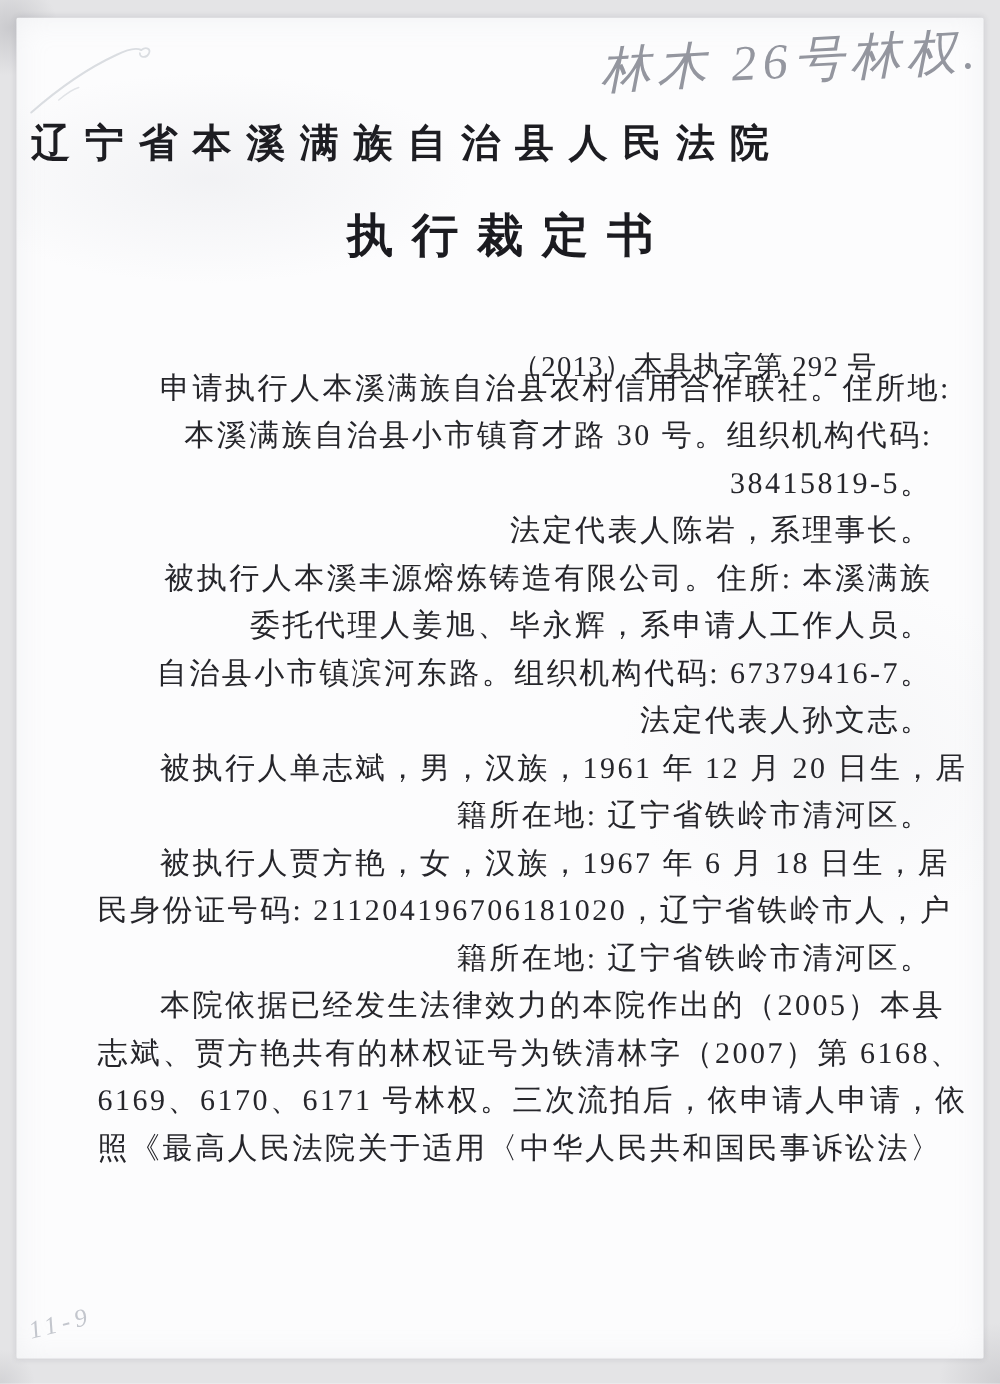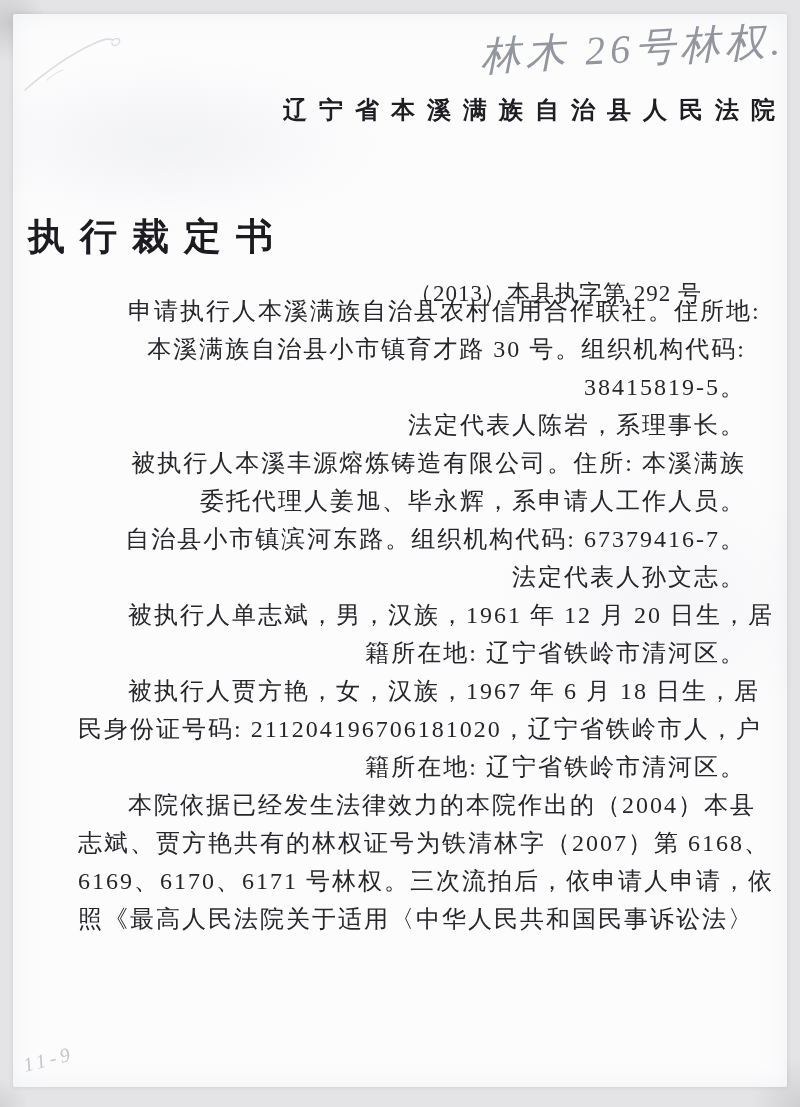--- a/index.html
+++ b/index.html
@@ -60,39 +60,39 @@
     position: absolute;
     left: 4px; top: 14px;
     opacity: .7;
   }
 
   
   .court-name {
     position: absolute;
     left: 0; top: 80px;
     width: 100%;
-    text-align: right;
-    font-size: 24px;
+    text-align: left;
+    font-size: 31px;
     font-weight: 600;
     letter-spacing: 12px;
     text-indent: 12px; 
     color: #1d1d22;
     white-space: nowrap;
   }
   .doc-title {
     position: absolute;
     left: 0; top: 150px;
     width: 100%;
+    text-align: center;
     font-size: 37px;
     font-weight: 600;
     letter-spacing: 15px;
     text-indent: 15px;
     color: #1b1b20;
     white-space: nowrap;
-    margin-top: 48px;
   }
   .case-number {
     position: absolute;
     left: 396px; top: 234px;
     font-size: 23px;
     letter-spacing: 1px;
     color: #26262b;
     white-space: nowrap;
     margin-top: 30px;
   }
@@ -139,21 +139,21 @@
     <div class="line indent">法定代表人陈岩，系理事长。</div>
     <div class="line indent">被执行人本溪丰源熔炼铸造有限公司。住所: 本溪满族</div>
     <div class="line indent">委托代理人姜旭、毕永辉，系申请人工作人员。</div>
     <div class="line">自治县小市镇滨河东路。组织机构代码: 67379416-7。</div>
     <div class="line indent">法定代表人孙文志。</div>
     <div class="line indent">被执行人单志斌，男，汉族，1961 年 12 月 20 日生，居</div>
     <div class="line">籍所在地: 辽宁省铁岭市清河区。</div>
     <div class="line indent">被执行人贾方艳，女，汉族，1967 年 6 月 18 日生，居</div>
     <div class="line">民身份证号码: 211204196706181020，辽宁省铁岭市人，户</div>
     <div class="line">籍所在地: 辽宁省铁岭市清河区。</div>
-    <div class="line indent">本院依据已经发生法律效力的本院作出的（2004）本县</div>
+    <div class="line indent">本院依据已经发生法律效力的本院作出的（2005）本县</div>
     <div class="line">志斌、贾方艳共有的林权证号为铁清林字（2007）第 6168、</div>
     <div class="line">6169、6170、6171 号林权。三次流拍后，依申请人申请，依</div>
     <div class="line">照《最高人民法院关于适用〈中华人民共和国民事诉讼法〉</div>
   </div>
 
   <div class="hand-bottom">11-9</div>
 
 </div>
 
 </body></html>

